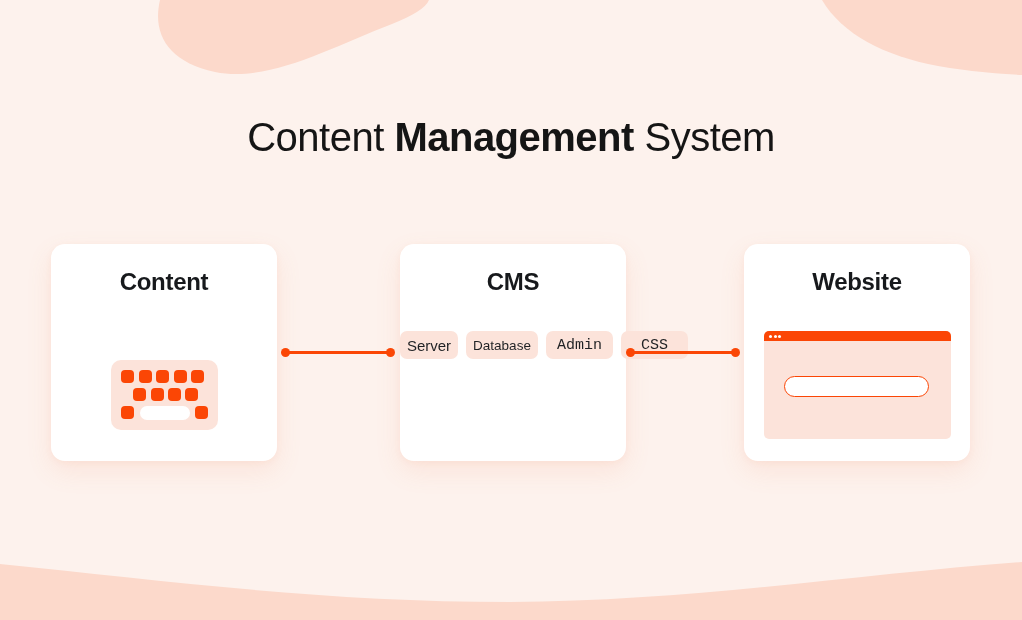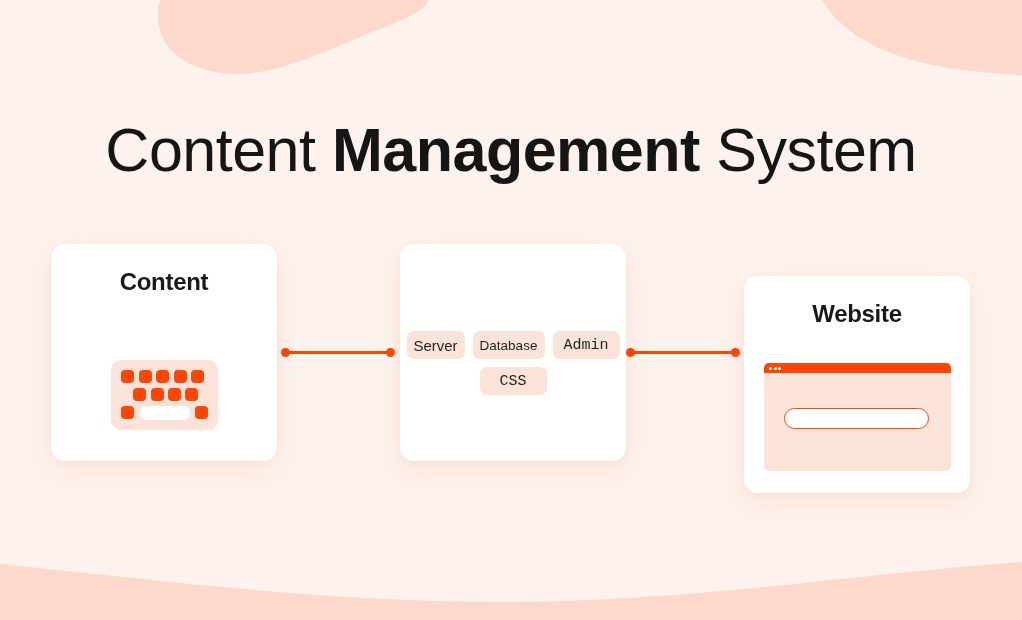--- a/index.html
+++ b/index.html
@@ -12,34 +12,34 @@
     width:1022px;height:620px;
     background:#FDF2ED;
     overflow:hidden;
   }
   .bg-svg{position:absolute;inset:0;display:block;}
 
   
   .title{
     position:absolute;top:112px;left:0;width:1022px;
     margin:0;text-align:center;
-    font-size:61px;font-weight:400;color:#151515;
+    font-size:40px;font-weight:400;color:#151515;
     letter-spacing:-0.5px;line-height:1.25;
   }
   .title b{font-weight:700;}
 
   
   .card{
     position:absolute;top:244px;width:226px;height:217px;
     background:#FFFFFF;border-radius:14px;
     box-shadow:0 10px 26px rgba(238,130,88,0.12), 0 2px 6px rgba(238,130,88,0.07);
   }
   .card-content{left:51px;}
   .card-cms{left:400px;}
-  .card-website{left:744px;margin-top:32px;}
+  .card-website{left:744px;}
   .card h2{
     margin:24px 0 0 0;text-align:center;
     font-size:24px;font-weight:700;color:#17191C;
     letter-spacing:-0.3px;
   }
 
   
   .connector{
     position:absolute;top:347px;height:10px;width:114px;
   }
@@ -70,21 +70,21 @@
     background:#FFFFFF;border-radius:7px;
   }
   .kr1{top:10px;} .kr2{top:28px;} .kr3{top:46px;}
   .k1{left:10px;} .k2{left:27.5px;} .k3{left:45px;} .k4{left:62.5px;} .k5{left:80px;}
   .k6{left:22px;} .k7{left:39.5px;} .k8{left:57px;} .k9{left:74px;}
   .k10{left:10px;} .k11{left:83.5px;}
 
   
   .chips{
     position:absolute;left:0;top:87px;width:226px;
-    display:flex;flex-direction:column;align-items:center;gap:8px;
+    display:flex;flex-direction:row;align-items:center;gap:8px;
   }
   .chip-row{display:flex;gap:8px;justify-content:center;}
   .chip{
     height:28px;background:#FCE3DA;border-radius:7px;
     display:flex;align-items:center;justify-content:center;
     font-size:15px;color:#1F2124;
   }
   .chip.w-sm{width:58px;}
   .chip.w-md{width:67px;font-family:Liberation Mono, monospace;}
   .chip.w-lg{width:72px;}
@@ -141,20 +141,21 @@
     </div>
   </div>
 
   <div class="connector connector-left">
     <div class="dot left"></div>
     <div class="line"></div>
     <div class="dot right"></div>
   </div>
 
   <div class="card card-cms">
+    <h2>CMS</h2>
     <div class="chips">
       <div class="chip-row">
         <div class="chip w-sm">Server</div>
         <div class="chip w-lg t-sm">Database</div>
         <div class="chip w-md">Admin</div>
       </div>
       <div class="chip-row">
         <div class="chip w-md">CSS</div>
       </div>
     </div>

